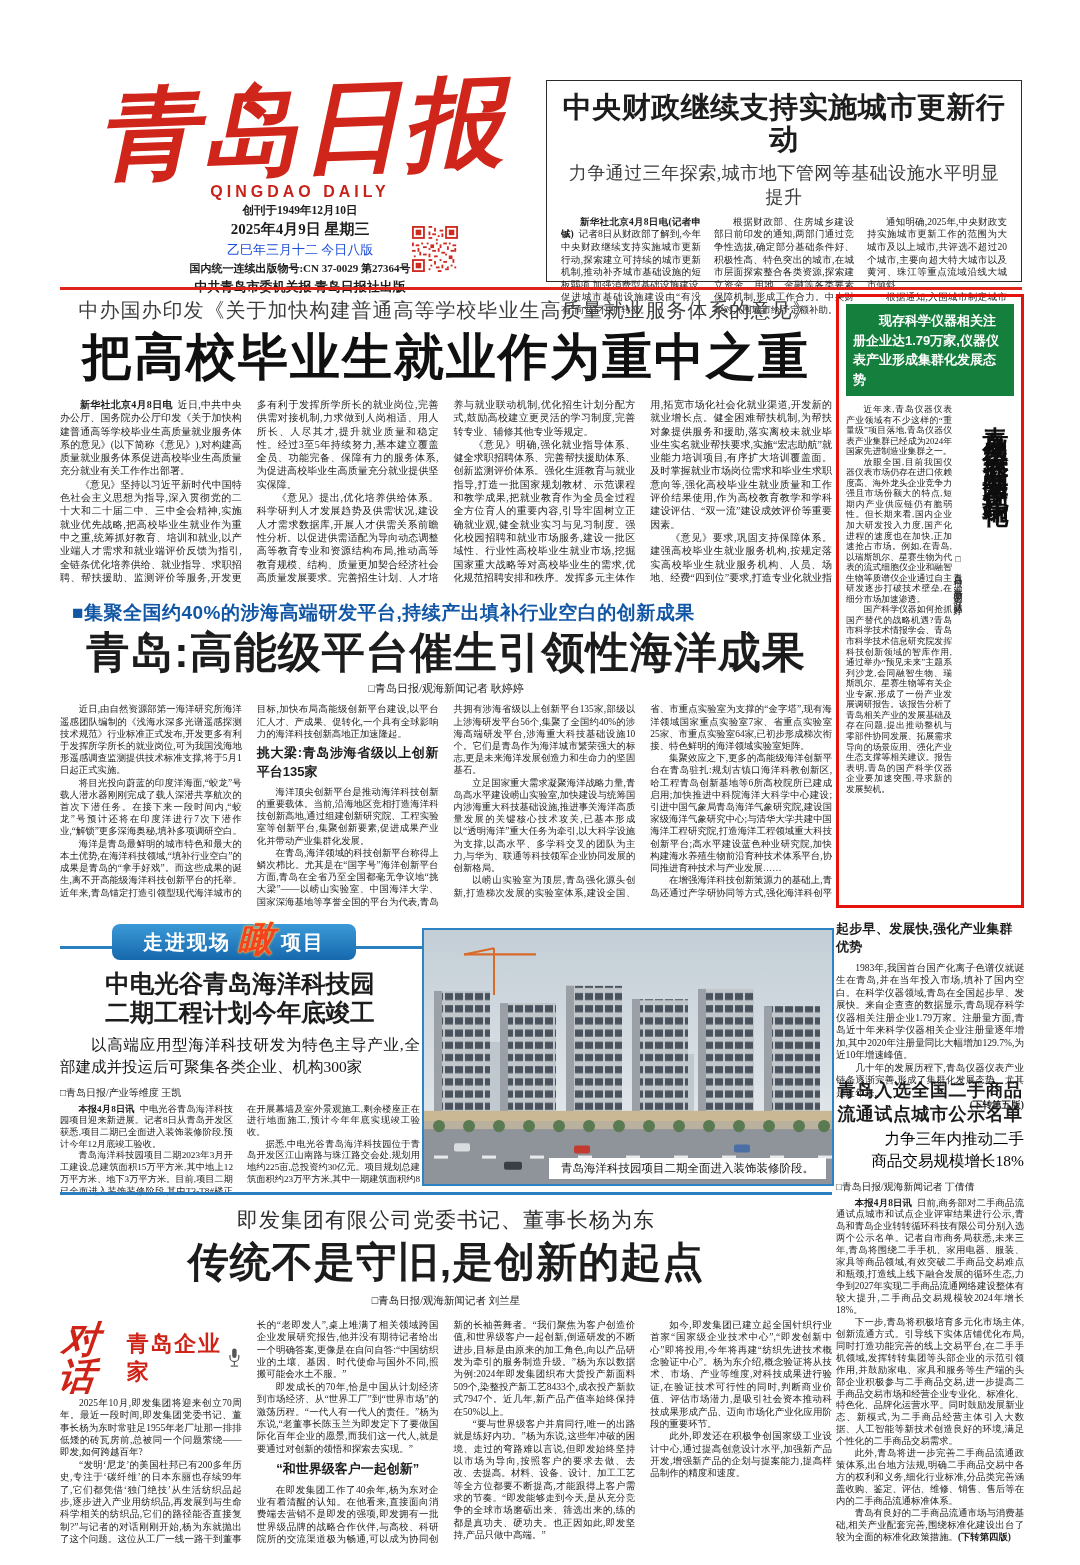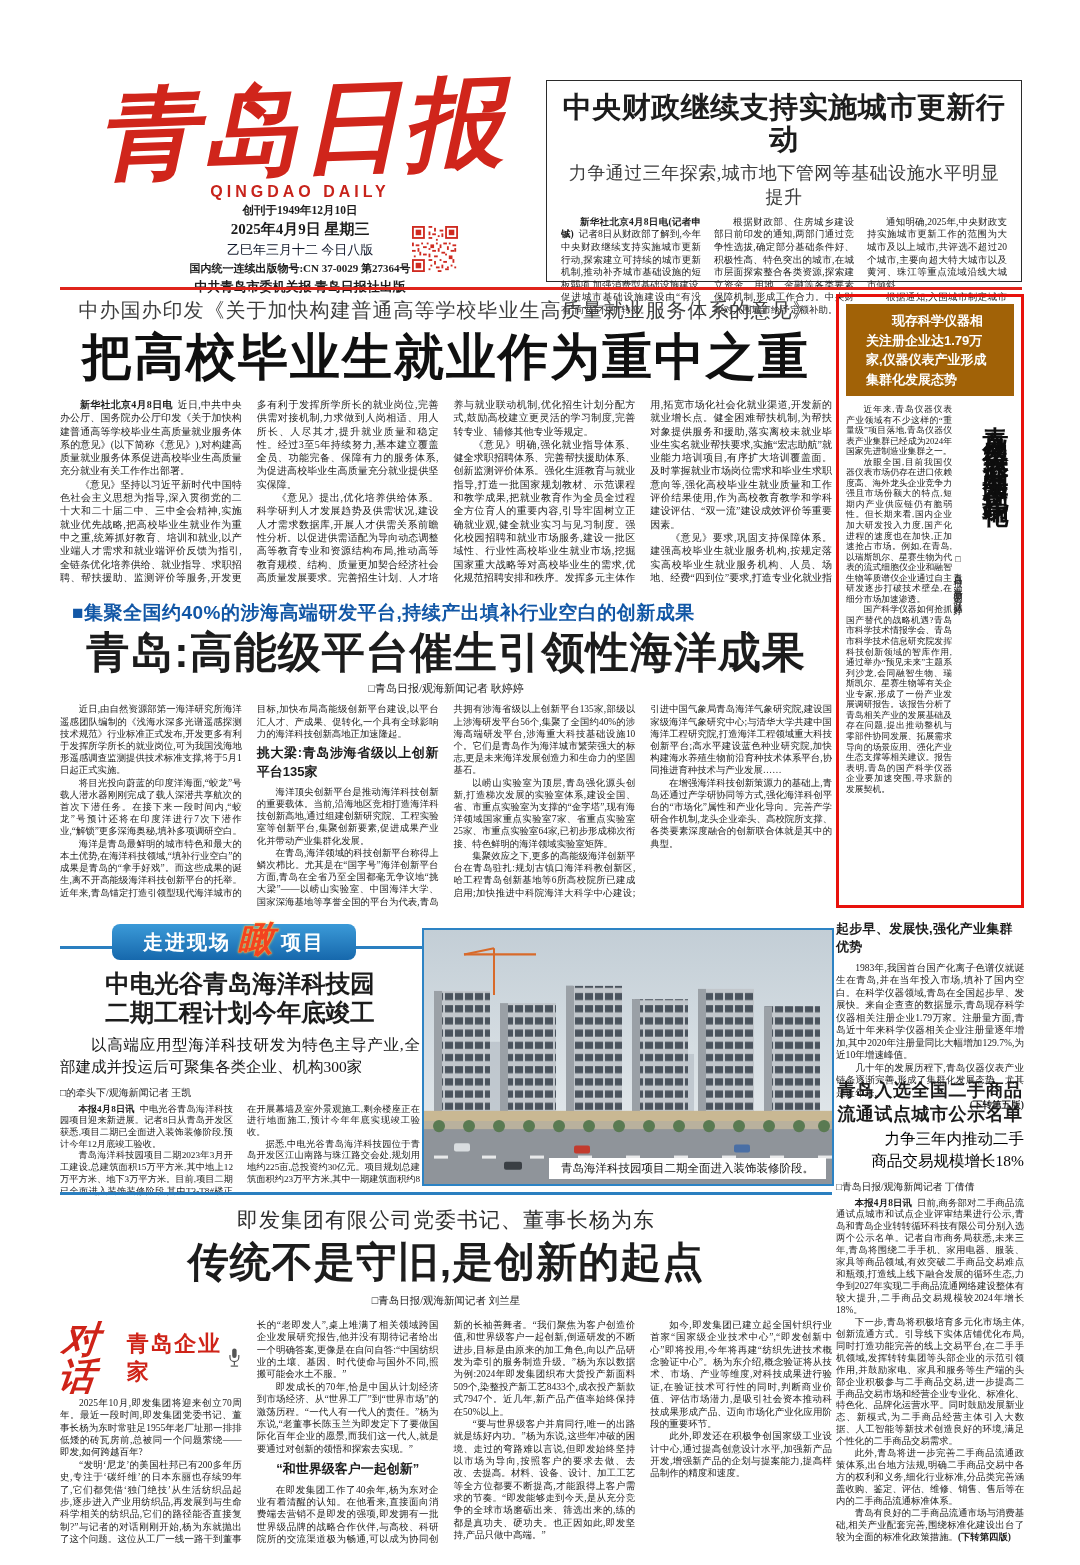--- a/index.html
+++ b/index.html
@@ -12,21 +12,21 @@
   .cont-block{font-weight:bold;text-align:right;text-indent:0;}
 
   
   .masthead{position:absolute;left:60px;top:62px;width:482px;height:224px;}
   .mast-title{font-size:100px;line-height:1.35;font-weight:900;font-style:italic;color:#d0251b;
               text-align:center;letter-spacing:2px;transform:rotate(-2deg);}
   .mast-inner{width:360px;margin-left:60px;text-align:center;margin-top:-14px;}
   .mast-en{color:#c8231b;font-weight:bold;font-size:16px;letter-spacing:4px;font-family:"Liberation Sans",sans-serif;}
   .mast-founded{font-size:11.5px;font-weight:bold;margin-top:2px;}
   .mast-date{font-size:15px;font-weight:bold;margin-top:2px;}
-  .mast-lunar{font-size:13px;color:#0f172a;margin-top:2px;font-family:Liberation Serif, serif;}
+  .mast-lunar{font-size:13px;color:#1d4ed8;margin-top:2px;font-family:Liberation Serif, serif;}
   .mast-issue{font-size:11px;font-weight:bold;margin-top:2px;}
   .mast-pub{font-size:13px;font-weight:bold;margin-top:2px;}
   .mast-qr{position:absolute;left:352px;top:164px;width:46px;height:46px;}
 
   
   .box-article{position:absolute;left:546px;top:80px;width:476px;height:202px;border:1.5px solid #2b2b2b;
                box-sizing:border-box;padding:10px 14px 6px;}
   .box-headline{font-size:29px;font-weight:900;text-align:center;letter-spacing:.5px;line-height:1.12;}
   .box-subhead{font-size:18px;text-align:center;color:#3d3d3d;margin-top:5px;letter-spacing:.5px;}
   .box-cols{margin-top:7px;column-count:3;column-gap:13px;font-size:9.5px;line-height:1.32;
@@ -83,21 +83,21 @@
                text-align:justify;overflow:hidden;column-fill:auto;}
   .logo-block{height:78px;break-inside:avoid;display:flex;align-items:center;justify-content:center;gap:6px;}
   .logo-1{color:#cf2318;font-size:37px;font-weight:900;font-style:italic;transform:skewX(-6deg);line-height:1;}
   .logo-2{color:#cf2318;font-size:22px;font-weight:900;font-family:"Liberation Sans",sans-serif;letter-spacing:1px;}
   .mid-head{font-weight:bold;font-size:13px;text-align:center;text-indent:0;margin:6px 0;break-inside:avoid;
             font-family:"Liberation Sans",sans-serif;}
 
   
   .sidebar{position:absolute;left:836px;top:294px;width:188px;height:614px;border:3px solid #e8120c;
            box-sizing:border-box;padding:7px;}
-  .sb-blue{background:#a16207;color:#fff;font-weight:bold;font-size:13px;line-height:1.5;padding:7px 20px;
+  .sb-blue{background:#15803d;color:#fff;font-weight:bold;font-size:13px;line-height:1.5;padding:7px 7px;
            text-indent:2em;font-family:"Liberation Sans",sans-serif;}
   .sb-flex{display:flex;margin-top:8px;height:500px;overflow:hidden;}
   .sb-text{width:106px;font-size:8.8px;line-height:1.2;text-align:justify;overflow:hidden;}
   .sb-right{flex:1;position:relative;}
   .sb-byline{writing-mode:vertical-rl;font-size:9px;color:#222;position:absolute;left:-1px;top:150px;
              letter-spacing:2px;height:330px;}
   .sb-vert-headline{writing-mode:vertical-rl;font-size:26px;font-weight:900;letter-spacing:5px;position:absolute;
                     right:0;top:2px;color:#0e0e0e;font-family:"Liberation Sans",sans-serif;}
 
   
@@ -230,38 +230,39 @@
     <div class="kicker2 sans">■集聚全国约40%的涉海高端研发平台,持续产出填补行业空白的创新成果</div>
     <div class="marine-headline sans">青岛:高能级平台催生引领性海洋成果</div>
     <div class="marine-byline">□青岛日报/观海新闻记者 耿婷婷</div>
     <div class="marine-body">
       <p>近日,由自然资源部第一海洋研究所海洋遥感团队编制的《浅海水深多光谱遥感探测技术规范》行业标准正式发布,开发更多有利于发挥所学所长的就业岗位,可为我国浅海地形遥感调查监测提供技术标准支撑,将于5月1日起正式实施。</p>
       <p>将目光投向蔚蓝的印度洋海面,“蛟龙”号载人潜水器刚刚完成了载人深潜共享航次的首次下潜任务。在接下来一段时间内,“蛟龙”号预计还将在印度洋进行7次下潜作业,“解锁”更多深海奥秘,填补多项调研空白。</p>
       <p>海洋是青岛最鲜明的城市特色和最大的本土优势,在海洋科技领域,“填补行业空白”的成果是青岛的“拿手好戏”。而这些成果的诞生,离不开高能级海洋科技创新平台的托举。近年来,青岛锚定打造引领型现代海洋城市的目标,加快布局高能级创新平台建设,以平台汇人才、产成果、促转化,一个具有全球影响力的海洋科技创新高地正加速隆起。</p>
       <div class="inset-head">挑大梁:青岛涉海省级以上创新平台135家</div>
       <p>海洋顶尖创新平台是推动海洋科技创新的重要载体。当前,沿海地区竞相打造海洋科技创新高地,通过组建创新研究院、工程实验室等创新平台,集聚创新要素,促进成果产业化并带动产业集群化发展。</p>
       <p>在青岛,海洋领域的科技创新平台称得上鳞次栉比。尤其是在“国字号”海洋创新平台方面,青岛在全省乃至全国都毫无争议地“挑大梁”——以崂山实验室、中国海洋大学、国家深海基地等享誉全国的平台为代表,青岛共拥有涉海省级以上创新平台135家,部级以上涉海研发平台56个,集聚了全国约40%的涉海高端研发平台,涉海重大科技基础设施10个。它们是青岛作为海洋城市繁荣强大的标志,更是未来海洋发展创造力和生命力的坚固基石。</p>
+      <p>立足国家重大需求凝聚海洋战略力量,青岛高水平建设崂山实验室,加快建设与统筹国内涉海重大科技基础设施,推进事关海洋高质量发展的关键核心技术攻关,已基本形成以“透明海洋”重大任务为牵引,以大科学设施为支撑,以高水平、多学科交叉的团队为主力,与华为、联通等科技领军企业协同发展的创新格局。</p>
       <p>以崂山实验室为顶层,青岛强化源头创新,打造梯次发展的实验室体系,建设全国、省、市重点实验室为支撑的“金字塔”,现有海洋领域国家重点实验室7家、省重点实验室25家、市重点实验室64家,已初步形成梯次衔接、特色鲜明的海洋领域实验室矩阵。</p>
       <p>集聚效应之下,更多的高能级海洋创新平台在青岛驻扎:规划古镇口海洋科教创新区,哈工程青岛创新基地等6所高校院所已建成启用;加快推进中科院海洋大科学中心建设;引进中国气象局青岛海洋气象研究院,建设国家级海洋气象研究中心;与清华大学共建中国海洋工程研究院,打造海洋工程领域重大科技创新平台;高水平建设蓝色种业研究院,加快构建海水养殖生物前沿育种技术体系平台,协同推进育种技术与产业发展……</p>
       <p>在增强海洋科技创新策源力的基础上,青岛还通过产学研协同等方式,强化海洋科创平台的“市场化”属性和产业化导向。完善产学研合作机制,龙头企业牵头、高校院所支撑、各类要素深度融合的创新联合体就是其中的典型。</p>
 
     </div>
   </section>
 
   <div class="banner-line top"></div>
   <section class="proj">
     <div class="banner">
       <span class="b-txt">走进现场</span>
       <span class="b-mid">瞰</span>
       <span class="b-txt">项目</span>
     </div>
     <div class="proj-headline sans">中电光谷青岛海洋科技园
 二期工程计划今年底竣工</div>
     <p class="proj-subhead">以高端应用型海洋科技研发为特色主导产业,全部建成并投运后可聚集各类企业、机构300家</p>
-    <div class="proj-byline">□的牵头下/观海新闻记者 王凯</div>
+    <div class="proj-byline">□青岛日报/产业等维度 王凯</div>
     <div class="proj-body">
       <p><span class="lead">本报4月8日讯</span><span>中电光谷青岛海洋科技园项目迎来新进展。记者8日从青岛开发区获悉,项目二期已全面进入装饰装修阶段,预计今年12月底竣工验收。</span></p>
       <p>青岛海洋科技园项目二期2023年3月开工建设,总建筑面积15万平方米,其中地上12万平方米、地下3万平方米。目前,项目二期已全面进入装饰装修阶段,其中T3-T8#楼正在开展幕墙及室外景观施工,剩余楼座正在进行地面施工,预计今年年底实现竣工验收。</p>
       <p><span>据悉,中电光谷青岛海洋科技园位于青岛开发区江山南路与珠江路交会处,规划用地约225亩,总投资约30亿元。项目规划总建筑面积约23万平方米,其中一期建筑面积约8万平方米,已于2021年8月交付使用。园区一期自投用以来,</span></p>
     </div>
   </section>
 
   <figure class="photo">
     <svg viewBox="0 0 408 250" preserveAspectRatio="none">
       <defs>

